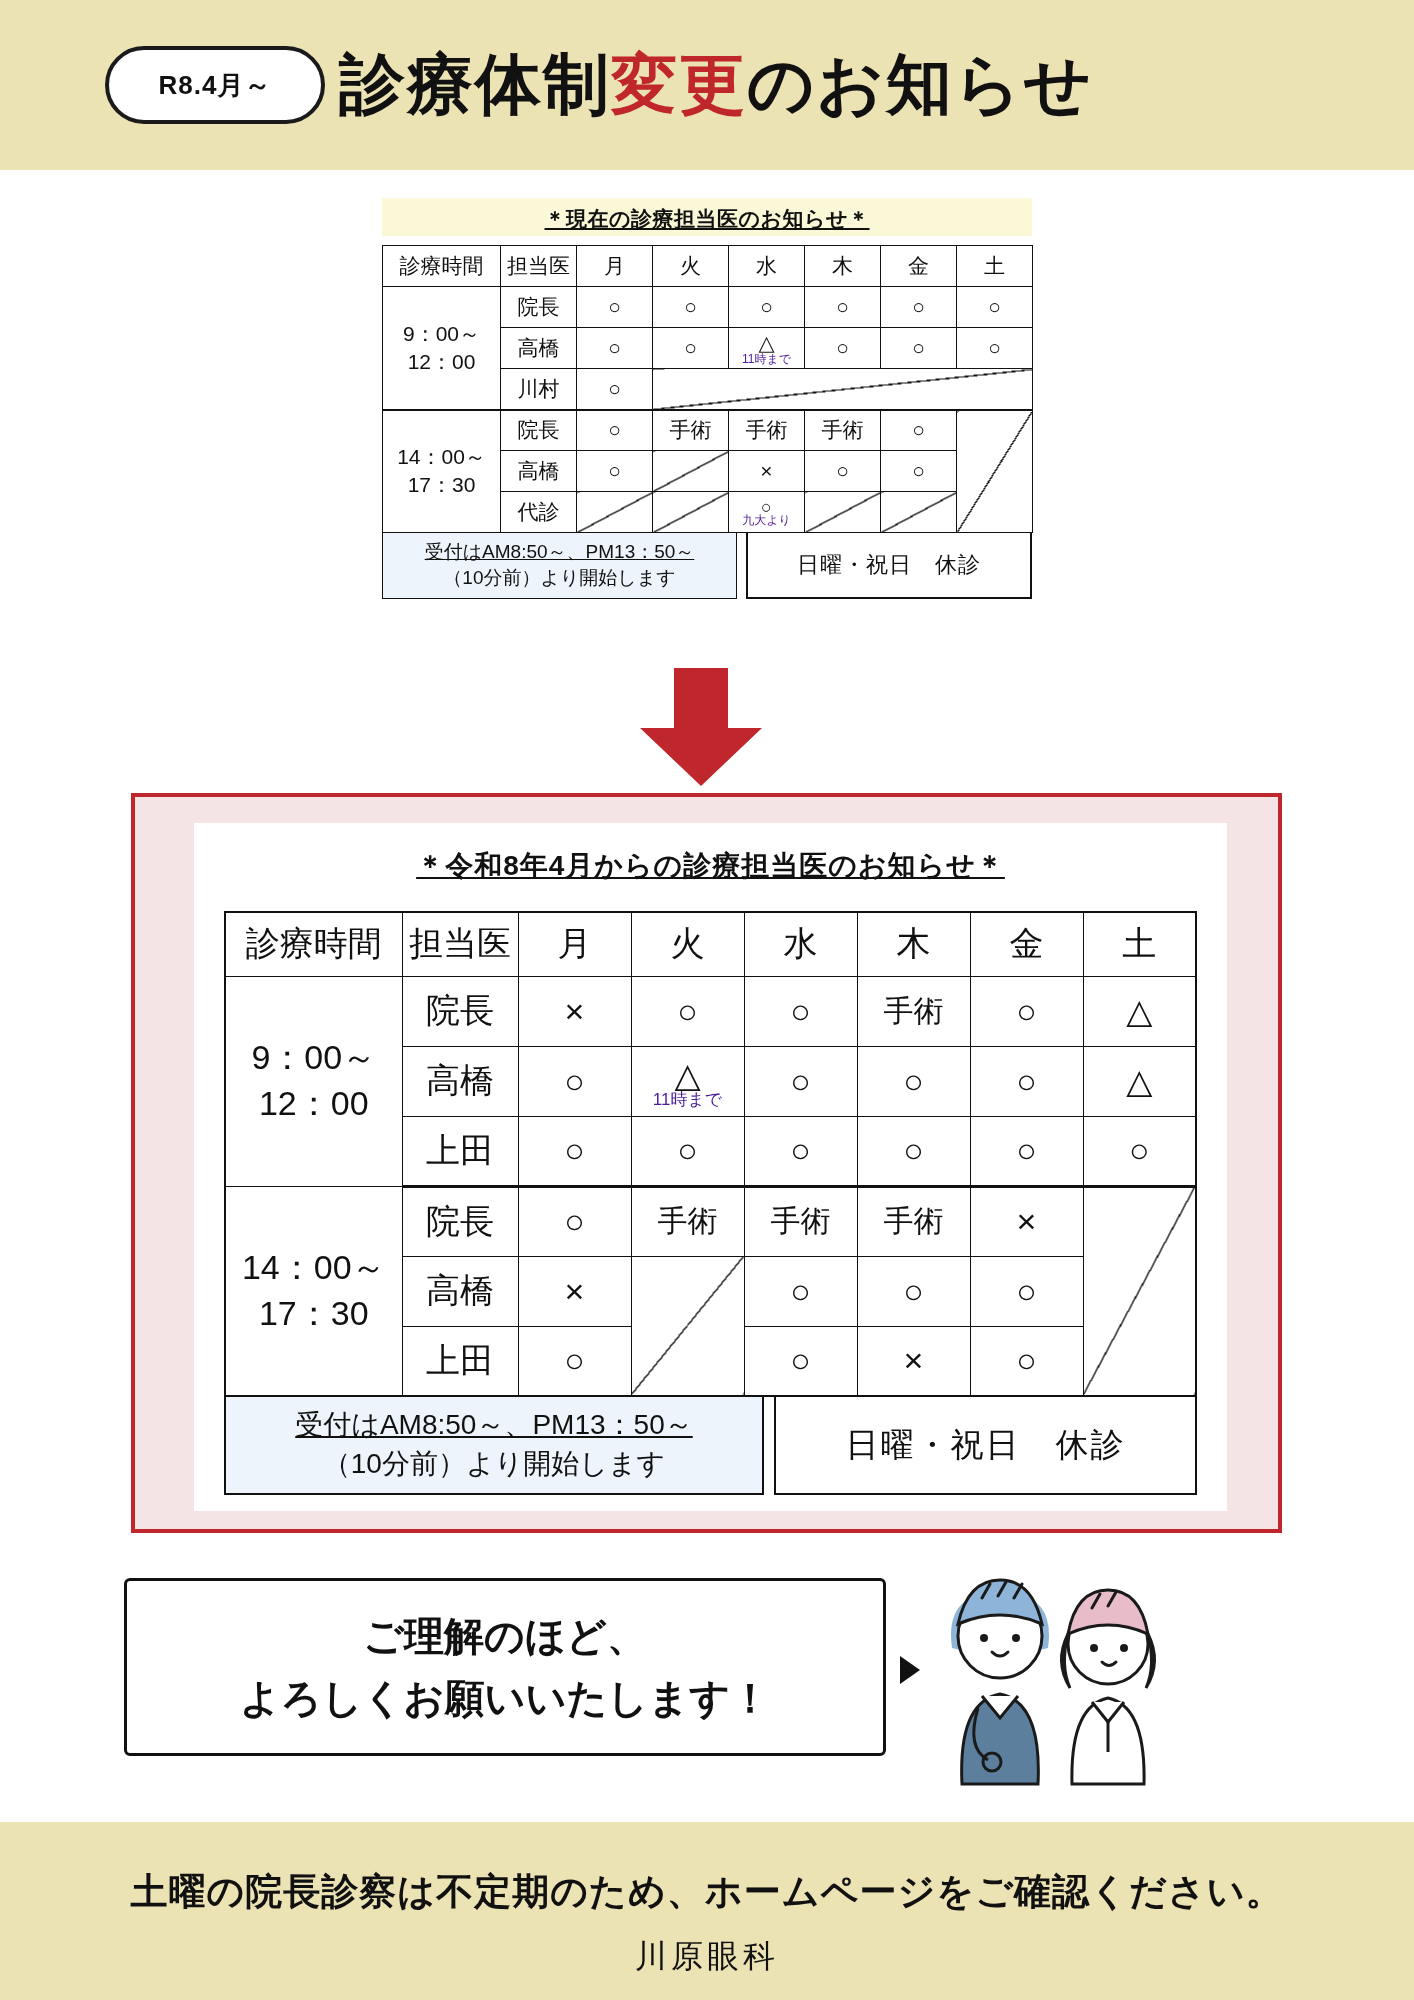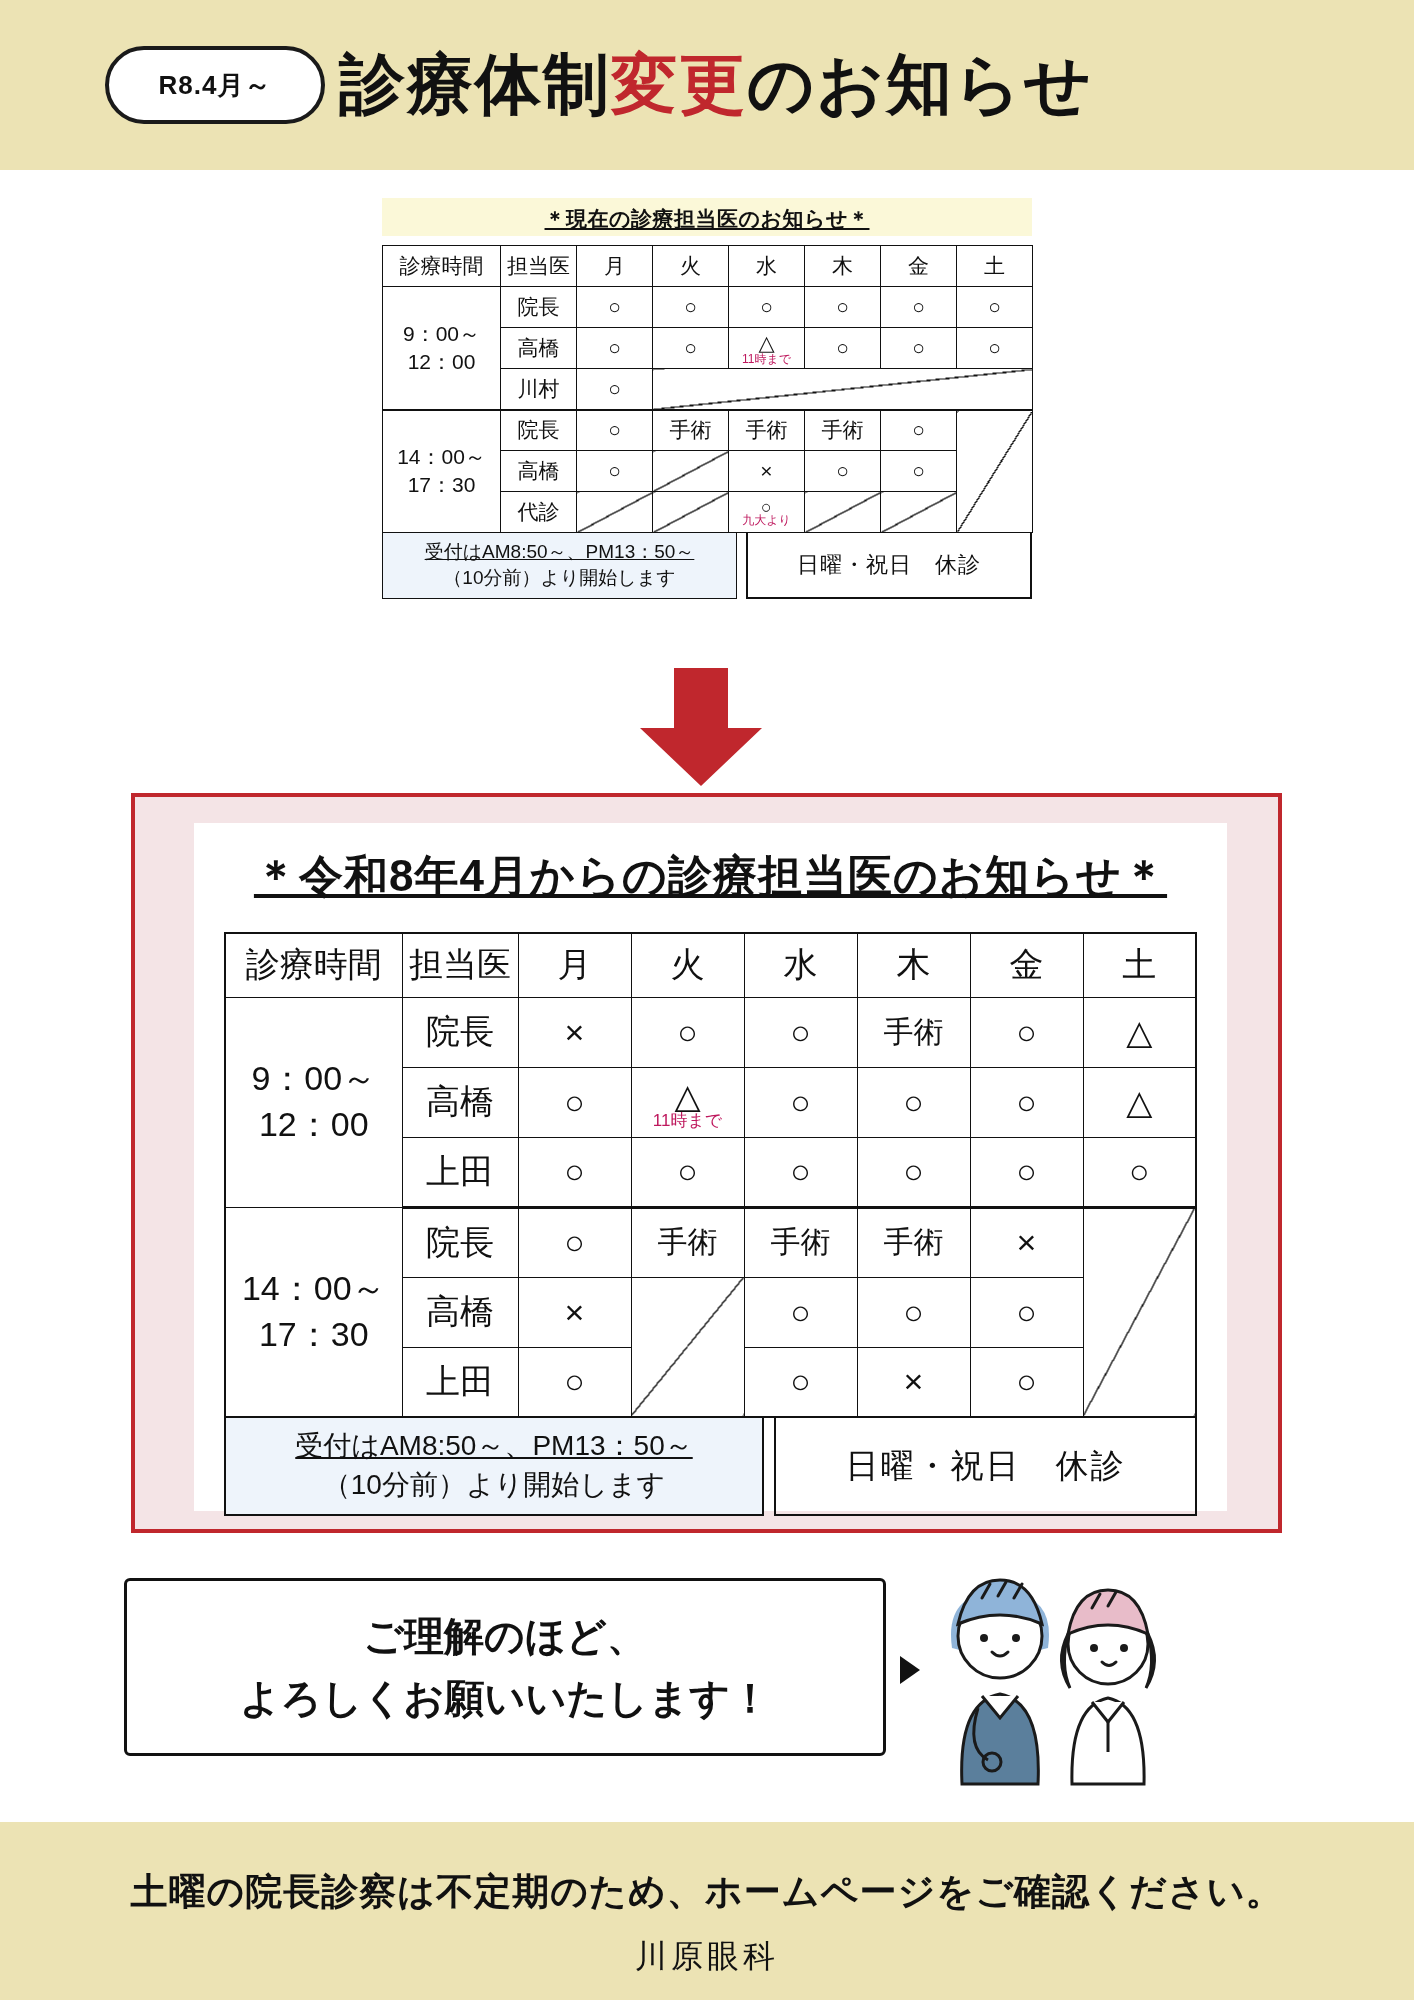--- a/index.html
+++ b/index.html
@@ -69,21 +69,21 @@
   .cell-slash {
     position: relative;
     background:
       linear-gradient(to bottom right,
         rgba(0,0,0,0) calc(50% - 0.7px),
         #111 calc(50% - 0.7px),
         #111 calc(50% + 0.7px),
         rgba(0,0,0,0) calc(50% + 0.7px));
   }
   .note-red {
-    color: #be185d;
+    color: #4c1d95;
     display: block;
     line-height: 1;
   }
 
   
   .top-block {
     position: absolute;
     top: 198px;
     left: 382px;
     width: 650px;
@@ -149,21 +149,21 @@
     border: 4px solid #c0272d;
   }
   .new-inner {
     position: absolute;
     top: 26px; left: 59px;
     width: 1033px;
     height: 688px;
     background: #ffffff;
   }
   .new-inner .sched-title {
-    font-size: 44px;
+    font-size: 28px;
     letter-spacing: 1px;
     padding-top: 24px;
   }
   .new-table-wrap { padding: 26px 30px 0 30px; }
   table.sched.big { width: 973px; font-size: 34px; border: 2.5px solid #111; }
   table.sched.big td { height: 70px; border: 1.5px solid #111; }
   table.sched.big tr.head td { height: 64px; }
   table.sched.big .thick-bottom { border-bottom: 3px solid #111; }
   table.sched.big .note-red { font-size: 17px; margin-top: -4px; }
   table.sched.big .mark-sm { font-size: 30px; }

